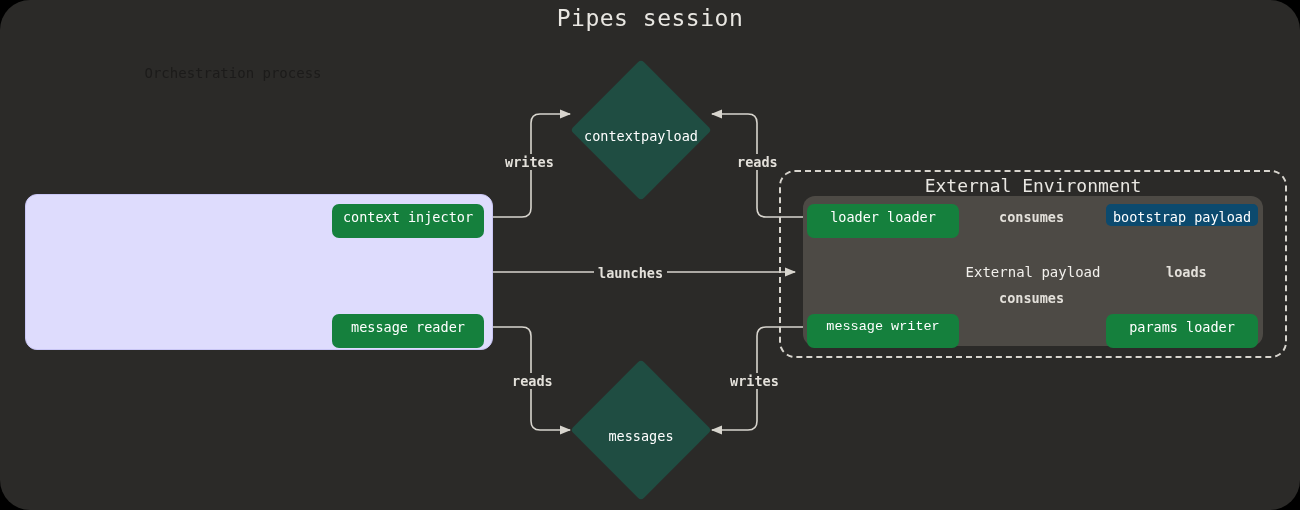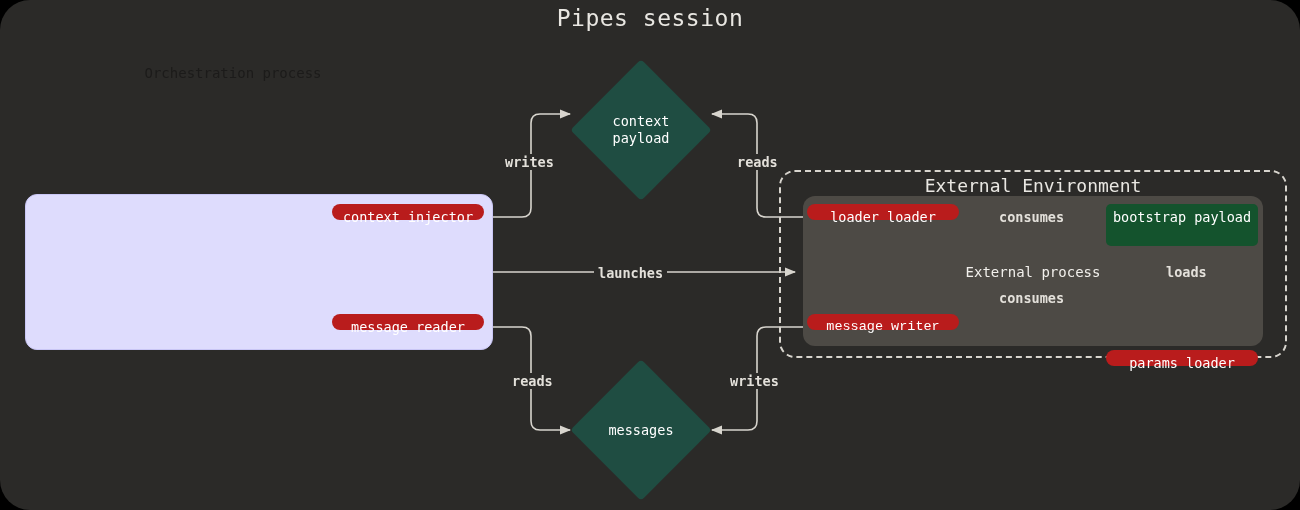--- a/index.html
+++ b/index.html
@@ -58,35 +58,35 @@
     top: 65px;
     width: 466px;
     text-align: center;
     color: #1c1b1a;
     font-size: 14px;
   }
 
   
   .pill {
     position: absolute;
-    background: #b91c1c;
+    background: #15803d;
     color: #ffffff;
     font-size: 13.5px;
-    border-radius: 12px;
-    height: 16px;
+    border-radius: 7px;
+    height: 34px;
     line-height: 26px;
     text-align: center;
     box-sizing: border-box;
     white-space: nowrap;
   }
   #pill-context-injector { left: 332px; top: 204px; width: 152px; }
   #pill-message-reader   { left: 332px; top: 314px; width: 152px; }
   #pill-context-loader   { left: 807px; top: 204px; width: 152px; }
   #pill-message-writer   { left: 807px; top: 314px; width: 152px; font-family: Liberation Mono, monospace; }
-  #pill-params-loader    { left: 1106px; top: 314px; width: 152px; margin-top: 36px; }
+  #pill-params-loader    { left: 1106px; top: 314px; width: 152px; }
 
   
   .ext-env {
     position: absolute;
     left: 779px;
     top: 170px;
     width: 508px;
     height: 188px;
     border: 2px dashed #d8d5ce;
     border-radius: 16px;
@@ -119,24 +119,24 @@
     color: #f2f0ec;
     font-size: 14px;
   }
 
   
   .payload-rect {
     position: absolute;
     left: 1106px;
     top: 204px;
     width: 152px;
-    height: 42px;
+    height: 22px;
     line-height: 26px;
     text-align: center;
-    background: #14532d;
+    background: #0c4a6e;
     color: #ffffff;
     font-size: 13.5px;
     border-radius: 5px;
     white-space: nowrap;
   }
 
   
   .diamond-wrap {
     position: absolute;
     width: 134px;
@@ -150,25 +150,25 @@
     top: 17px;
     width: 100px;
     height: 100px;
     background: #1f4d42;
     transform: rotate(45deg);
     border-radius: 4px;
   }
   .diamond-text {
     position: absolute;
     left: 0;
-    top: 0;
+    top: 6px;
     width: 134px;
     height: 134px;
     display: flex;
-    flex-direction: column;
+    flex-direction: row;
     align-items: center;
     justify-content: center;
     color: #ffffff;
     font-size: 13.5px;
     line-height: 17px;
     text-align: center;
   }
 
   
   .edge-label {
@@ -226,21 +226,21 @@
   <div class="orch-box"></div>
   <div class="orch-label">Orchestration process</div>
 
   <div class="pill" id="pill-context-injector">context injector</div>
   <div class="pill" id="pill-message-reader">message reader</div>
 
   <div class="ext-env"></div>
   <div class="ext-env-label">External Environment</div>
 
   <div class="ext-proc"></div>
-  <div class="ext-proc-label">External process</div>
+  <div class="ext-proc-label">External payload</div>
 
   <div class="pill" id="pill-context-loader">loader loader</div>
   <div class="pill" id="pill-message-writer">message writer</div>
   <div class="pill" id="pill-params-loader">params loader</div>
 
   <div class="payload-rect" id="node-bootstrap-payload">bootstrap payload</div>
 
   <div class="diamond-wrap" id="diamond-context">
     <div class="diamond-shape"></div>
     <div class="diamond-text">

